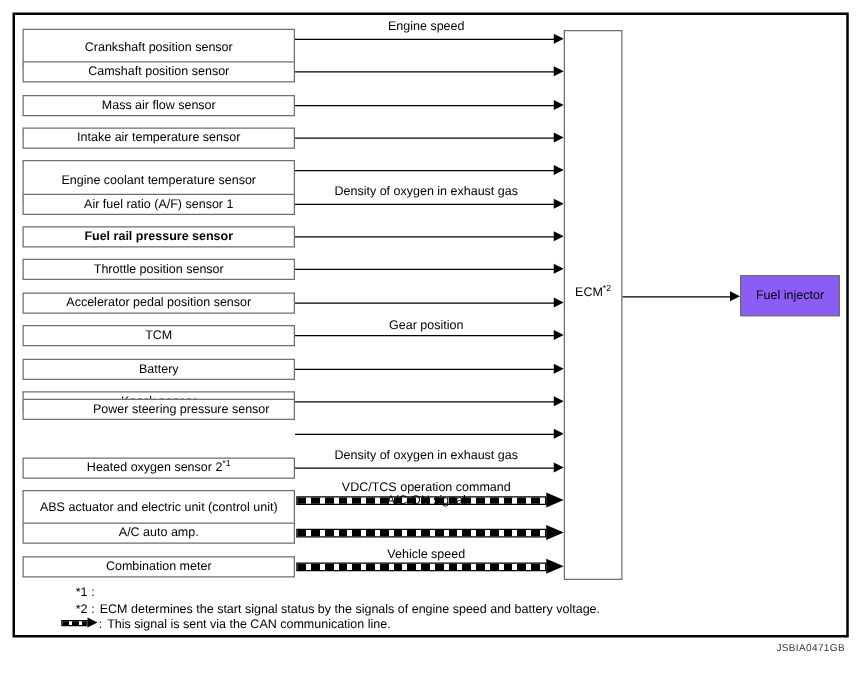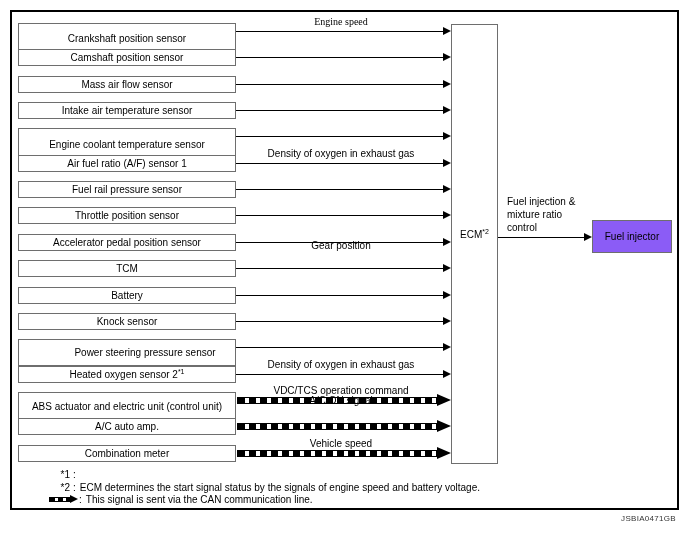--- a/index.html
+++ b/index.html
@@ -85,21 +85,21 @@
 
 <div class="canvas">
   <div class="frame"></div>
 
   <div id="rows">
       <div class="input-box" style="top: 23px; height: 32px;">
         <span>Crankshaft position sensor</span>
       </div>
       <div class="flow-line" style="top: 31px;"></div>
       <div class="arrow-head" style="top: 27px;"></div>
-      <div class="signal-label" style="top: 16px; font-family: Liberation Serif, serif;">Engine speed</div>
+      <div class="signal-label" style="top: 16px;">Engine speed</div>
       <div class="input-box" style="top: 49px; height: 17px;">
         <span>Camshaft position sensor</span>
       </div>
       <div class="flow-line" style="top: 57px;"></div>
       <div class="arrow-head" style="top: 53px;"></div>
       <div class="input-box" style="top: 76px; height: 17px;">
         <span>Mass air flow sensor</span>
       </div>
       <div class="flow-line" style="top: 84px;"></div>
       <div class="arrow-head" style="top: 80px;"></div>
@@ -112,52 +112,52 @@
         <span>Engine coolant temperature sensor</span>
       </div>
       <div class="flow-line" style="top: 136px;"></div>
       <div class="arrow-head" style="top: 132px;"></div>
       <div class="input-box" style="top: 155px; height: 17px;">
         <span>Air fuel ratio (A/F) sensor 1</span>
       </div>
       <div class="flow-line" style="top: 163px;"></div>
       <div class="arrow-head" style="top: 159px;"></div>
       <div class="signal-label" style="top: 148px;">Density of oxygen in exhaust gas</div>
-      <div class="input-box" style="top: 181px; height: 17px;">
+      <div class="input-box" style="top: 181px; height: 17px; font-weight: bold;">
         <span>Fuel rail pressure sensor</span>
       </div>
       <div class="flow-line" style="top: 189px;"></div>
       <div class="arrow-head" style="top: 185px;"></div>
       <div class="input-box" style="top: 207px; height: 17px;">
         <span>Throttle position sensor</span>
       </div>
       <div class="flow-line" style="top: 215px;"></div>
       <div class="arrow-head" style="top: 211px;"></div>
       <div class="input-box" style="top: 234px; height: 17px;">
         <span>Accelerator pedal position sensor</span>
       </div>
       <div class="flow-line" style="top: 242px;"></div>
       <div class="arrow-head" style="top: 238px;"></div>
       <div class="input-box" style="top: 260px; height: 17px;">
         <span>TCM</span>
       </div>
       <div class="flow-line" style="top: 268px;"></div>
       <div class="arrow-head" style="top: 264px;"></div>
-      <div class="signal-label" style="top: 240px;">Gear position</div>
+      <div class="signal-label" style="top: 255px;">Gear position</div>
       <div class="input-box" style="top: 287px; height: 17px;">
         <span>Battery</span>
       </div>
       <div class="flow-line" style="top: 295px;"></div>
       <div class="arrow-head" style="top: 291px;"></div>
       <div class="input-box" style="top: 313px; height: 17px;">
         <span>Knock sensor</span>
       </div>
       <div class="flow-line" style="top: 321px;"></div>
       <div class="arrow-head" style="top: 317px;"></div>
-      <div class="input-box" style="top: 339px; height: 27px; padding-left: 36px;">
+      <div class="input-box" style="top: 319px; height: 17px; padding-left: 36px;">
         <span>Power steering pressure sensor</span>
       </div>
       <div class="flow-line" style="top: 347px;"></div>
       <div class="arrow-head" style="top: 343px;"></div>
       <div class="input-box" style="top: 366px; height: 17px;">
         <span>Heated oxygen sensor 2<sup>*1</sup></span>
       </div>
       <div class="flow-line" style="top: 374px;"></div>
       <div class="arrow-head" style="top: 370px;"></div>
       <div class="signal-label" style="top: 359px;">Density of oxygen in exhaust gas</div>
@@ -178,25 +178,20 @@
       </div>
       <div class="can-line" style="top: 450px;"></div>
       <div class="can-arrow-head" style="top: 447px;"></div>
       <div class="signal-label" style="top: 438px;">Vehicle speed</div>
     </div>
 
   <div class="ecm-box">
     <div class="ecm-label"><span>ECM</span><sup>*2</sup></div>
   </div>
 
-  <div class="output-label">
-    <div>Fuel injection &amp;</div>
-    <div>mixture ratio</div>
-    <div>control</div>
-  </div>
   <div class="output-line"></div>
   <div class="output-arrow-head"></div>
   <div class="injector-box">
     <span>Fuel injector</span>
   </div>
 
   <div class="footnotes" id="footnotes">
       <div class="fn-row">
         <div class="fn-marker" style="position: relative;">*1</div>
         <div class="fn-colon">:</div>

